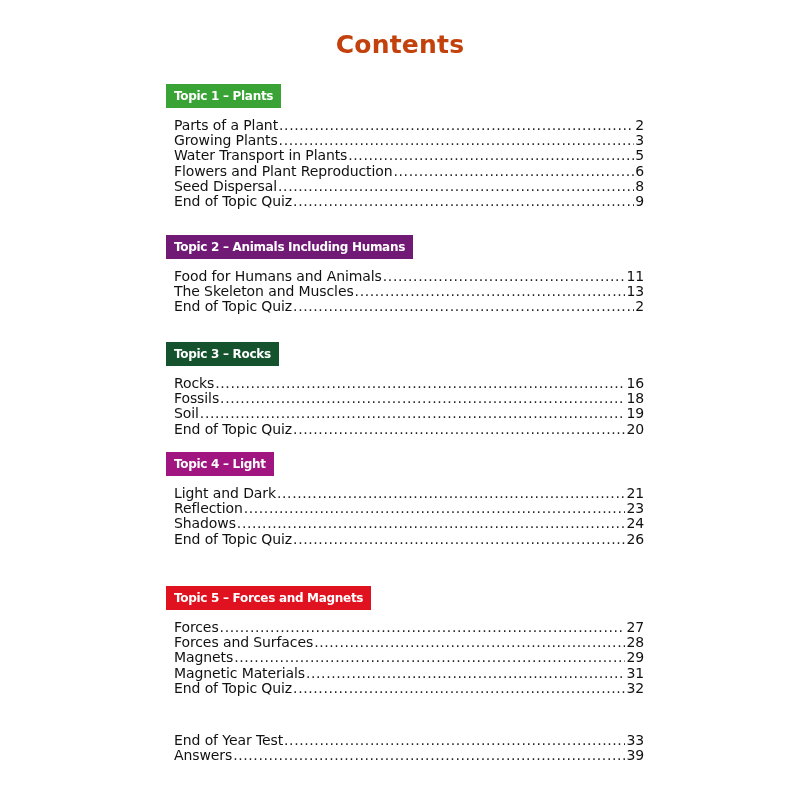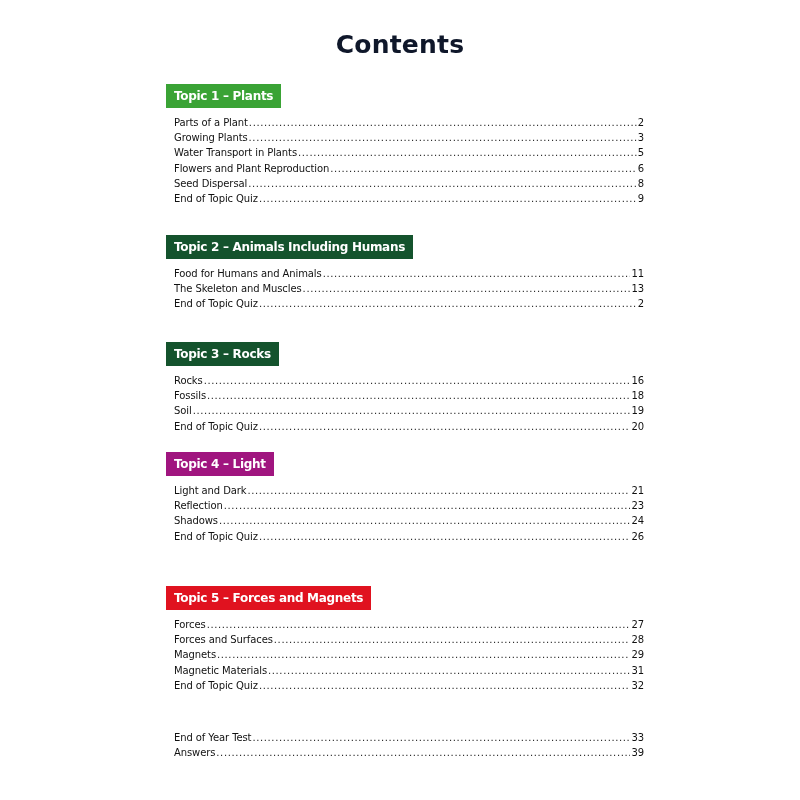--- a/index.html
+++ b/index.html
@@ -1,21 +1,21 @@
 <!DOCTYPE html>
 <html><head>
   <meta charset="utf-8">
   <style>
     html, body { margin: 0; padding: 0; background: #ffffff; }
     body { width: 800px; height: 800px; position: relative; overflow: hidden; font-family: "DejaVu Sans", sans-serif; color: #111; }
-    .title { position: absolute; top: 30px; left: 0; width: 800px; text-align: center; font-family: "DejaVu Sans", sans-serif; font-weight: bold; font-size: 25px; letter-spacing: 0.2px; color: #0f172a; }
+    .title { position: absolute; top: 30px; left: 0; width: 800px; text-align: center; font-family: "DejaVu Sans", sans-serif; font-weight: bold; font-size: 25px; letter-spacing: 0.2px; color: #c2410c; }
     .section { position: absolute; left: 166px; width: 478px; }
     .badge { display: inline-block; height: 24px; line-height: 24px; padding: 0 8px; color: #fff; font-family: "DejaVu Sans", sans-serif; font-weight: bold; font-size: 12px; letter-spacing: -0.3px; }
     .items { margin-top: 9px; }
-    .row { display: flex; align-items: baseline; height: 15.2px; font-family: "DejaVu Sans", sans-serif; font-size: 10px; padding-left: 8px; letter-spacing: -0.1px; }
+    .row { display: flex; align-items: baseline; height: 15.2px; font-family: "DejaVu Sans", sans-serif; font-size: 14px; padding-left: 8px; letter-spacing: -0.1px; }
     .row .label { white-space: nowrap; }
     .row .dots { flex: 1; overflow: hidden; white-space: nowrap; margin: 0 1px; color: #222; letter-spacing: 0.6px; }
     .row .dots::before { content: "......................................................................................................................................................................................................................"; }
     .row .page { white-space: nowrap; text-align: right; }
     .extra { position: absolute; left: 166px; width: 478px; top: 720px; }
     .extra .items { margin-top: 12px; }
   </style>
 </head>
 <body>
 
@@ -51,21 +51,21 @@
       </div>
     <div class="row">
         <span class="label">End of Topic Quiz</span>
         <span class="dots"></span>
         <span class="page">9</span>
       </div>
   </div>
 </div>
 
 <div class="section" style="top:235px">
-  <div class="badge" style="background:#14532d">Topic 2 – Animals Including Humans</div>
+  <div class="badge" style="background:#701a75">Topic 2 – Animals Including Humans</div>
   <div class="items">
     <div class="row">
         <span class="label">Food for Humans and Animals</span>
         <span class="dots"></span>
         <span class="page">11</span>
       </div>
     <div class="row">
         <span class="label">The Skeleton and Muscles</span>
         <span class="dots"></span>
         <span class="page">13</span>

